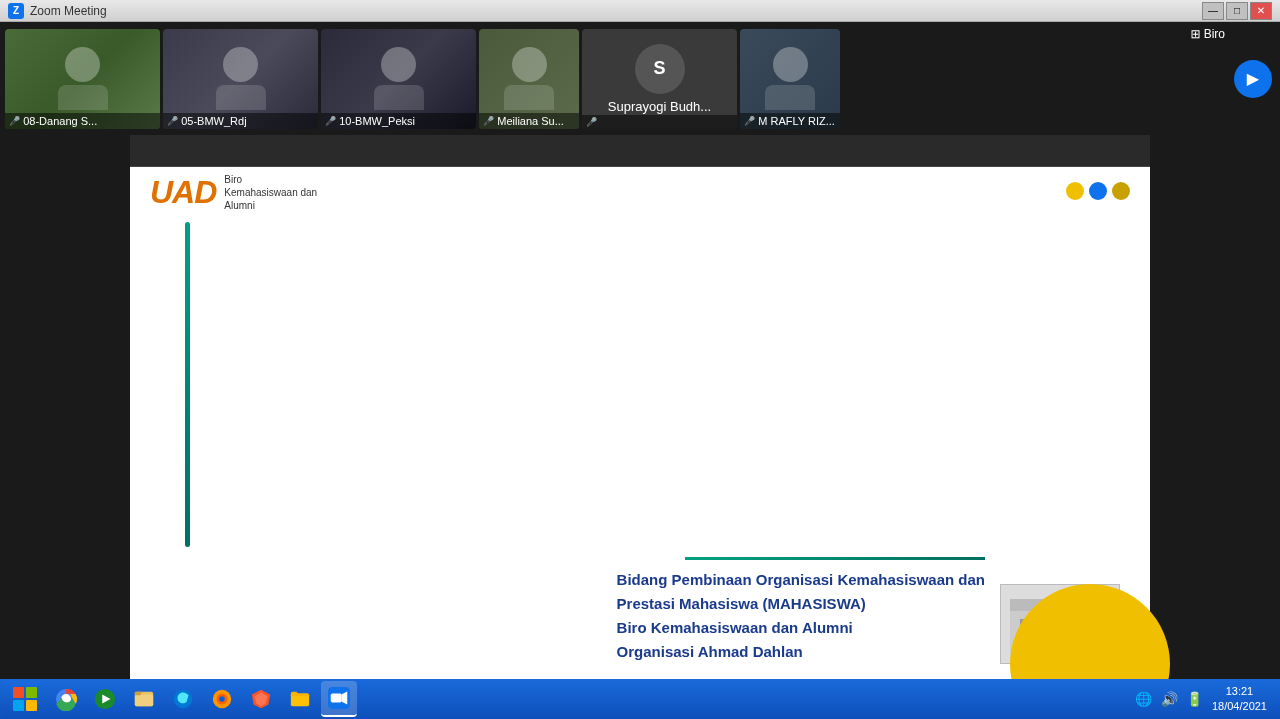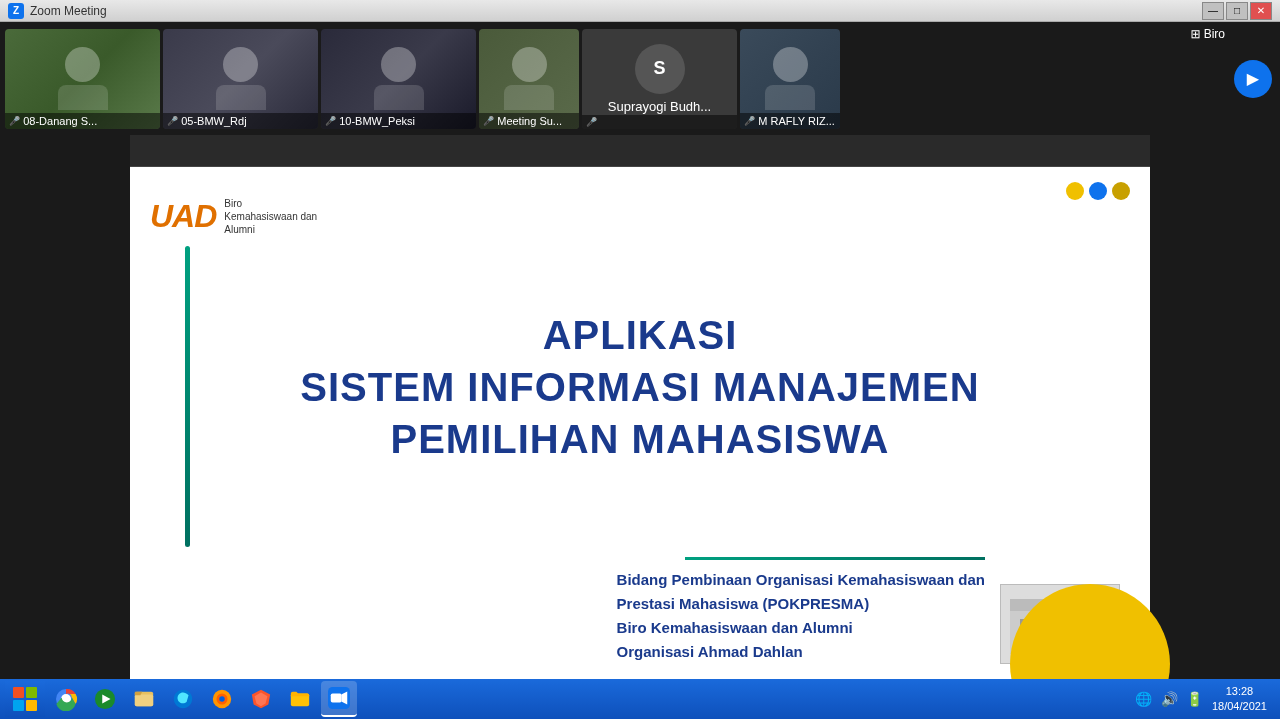--- a/index.html
+++ b/index.html
@@ -132,21 +132,21 @@
       height: 100%;
       background: white;
       position: relative;
       display: flex;
       flex-direction: column;
     }
 
     .slide-header {
       display: flex;
       align-items: flex-start;
-      padding: 30px 20px 10px 20px;
+      padding: 6px 20px 10px 20px;
       gap: 15px;
     }
     .uad-logo {
       display: flex;
       align-items: center;
       gap: 8px;
       flex-shrink: 0;
     }
     .uad-logo-text-uad {
       font-size: 32px;
@@ -401,21 +401,21 @@
 
   <div class="participant-tile tile-4">
     <div class="tile-person person-4">
       <div class="person-head">
         <div class="person-circle"></div>
         <div class="person-body"></div>
       </div>
     </div>
     <div class="tile-label">
       <span class="mic-icon mic-muted">🎤</span>
-      <span>Meeting Su...</span>
+      <span>Meiliana Su...</span>
     </div>
   </div>
 
   <div class="participant-tile tile-5">
     <div class="avatar-circle">S</div>
     <div class="tile-5-text">Suprayogi  Budh...</div>
     <div class="tile-label">
       <span class="mic-icon">🎤</span>
     </div>
   </div>
@@ -459,33 +459,28 @@
       </div>
       <div class="slide-dots">
         <div class="dot dot-yellow"></div>
         <div class="dot dot-blue"></div>
         <div class="dot dot-gold"></div>
       </div>
     </div>
 
     <div class="slide-body">
       <div class="teal-bar"></div>
-      <div class="slide-title">
-        <span>APLIKASI</span><br>
-        <span>SISTEM INFORMASI MANAJEMEN</span><br>
-        <span>PEMILIHAN MAHASISWA</span>
-      </div>
     </div>
 
     <div class="slide-footer-section">
       <div class="slide-footer-info">
         <div class="teal-underline"></div>
         <div class="footer-text">
           <span>Bidang Pembinaan Organisasi Kemahasiswaan dan</span><br>
-          <span>Prestasi Mahasiswa (POKPRESMA)</span><br>
+          <span>Prestasi Mahasiswa (MAHASISWA)</span><br>
           <span>Biro Kemahasiswaan dan Alumni</span><br>
           <span>Organisasi Ahmad Dahlan</span>
         </div>
       </div>
       <div class="building-thumbnail">
         <svg width="110" height="70" viewBox="0 0 110 70">
           <rect x="5" y="20" width="100" height="45" fill="#ccc"></rect>
           <rect x="15" y="30" width="12" height="12" fill="#999"></rect>
           <rect x="35" y="30" width="12" height="12" fill="#999"></rect>
           <rect x="55" y="30" width="12" height="12" fill="#999"></rect>
@@ -589,17 +584,17 @@
       <polygon points="15,8 21,5 21,19 15,16" fill="white"></polygon>
       <rect x="3" y="7" width="12" height="10" rx="2" fill="white"></rect>
     </svg>
   </div>
 
   <div class="taskbar-right">
     <span class="taskbar-icon">🌐</span>
     <span class="taskbar-icon">🔊</span>
     <span class="taskbar-icon">🔋</span>
     <div class="taskbar-time">
-      <div>13:28</div>
+      <div>13:21</div>
       <div>18/04/2021</div>
     </div>
   </div>
 </div>
 
 </body></html>

